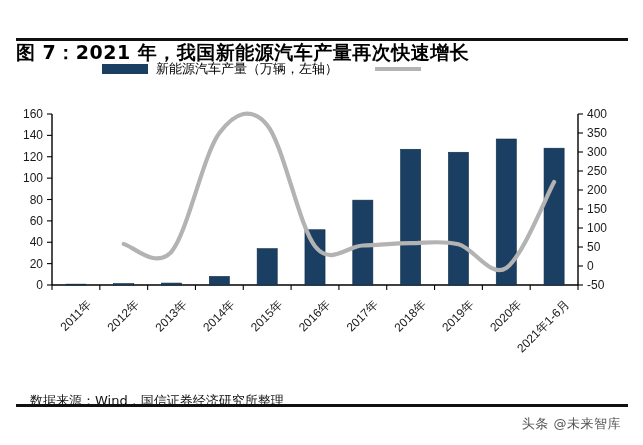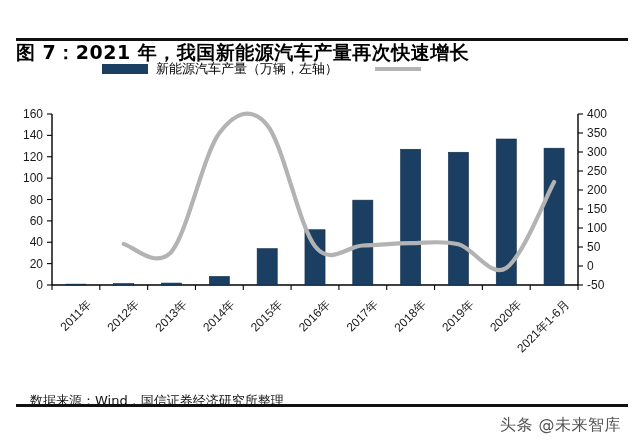--- a/index.html
+++ b/index.html
@@ -126,21 +126,21 @@
     font-family: "DejaVu Sans", sans-serif;
     font-size: 13px;
     color: #111111;
     white-space: nowrap;
   }
   .watermark {
     position: absolute;
     right: 22px;
     top: 415px;
     font-family: "DejaVu Sans", sans-serif;
-    font-size: 16px;
+    font-size: 13px;
     color: #555555;
     white-space: nowrap;
     letter-spacing: 0.5px;
   }
 </style>
 </head>
 <body>
 
 <div id="figure">
 

